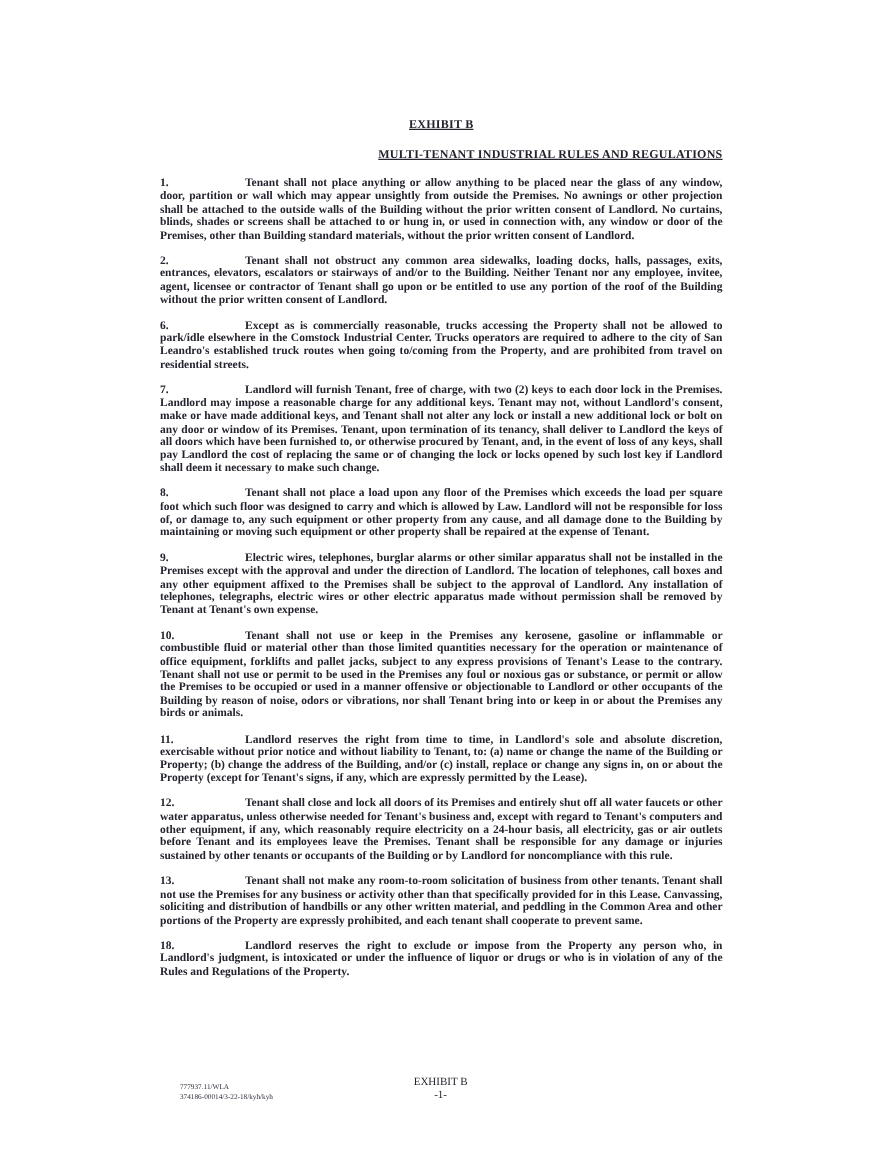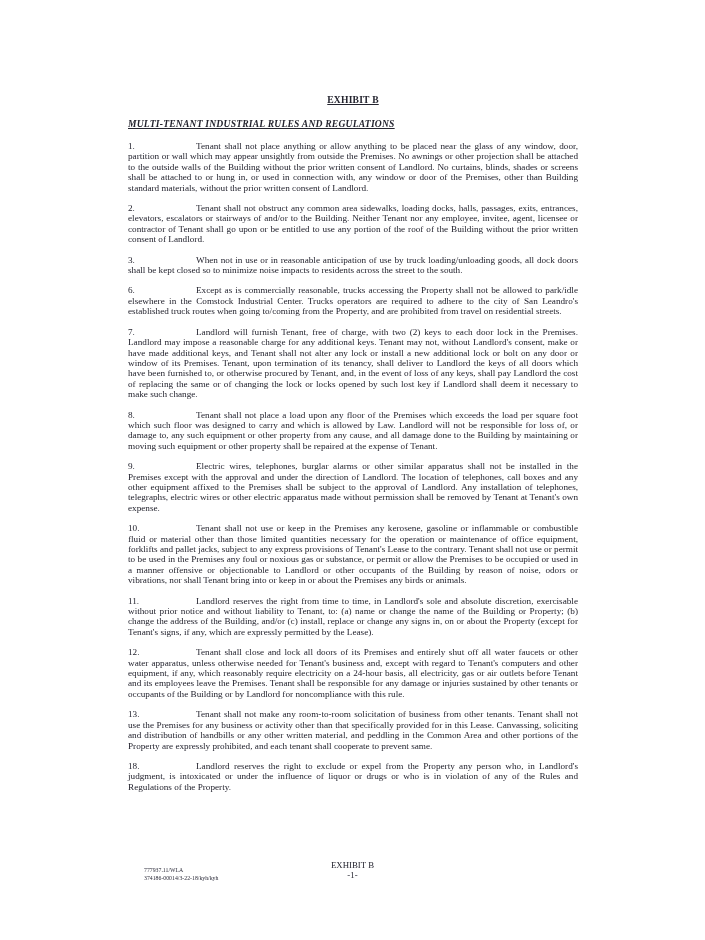--- a/index.html
+++ b/index.html
@@ -25,33 +25,33 @@
   }
   .doc-title {
     text-align: center;
     font-weight: bold;
     font-size: 9.6px;
     letter-spacing: 0.2px;
     text-decoration: underline;
     margin: 0 0 13px 0;
   }
   .doc-subtitle {
-    text-align: left;
+    text-align: right;
     font-weight: bold;
     font-size: 9.6px;
     letter-spacing: 0.2px;
     text-decoration: underline;
     margin: 0 0 12px 0;
-    font-style: italic;
   }
   .para {
     font-size: 9.2px;
     line-height: 10.4px;
     text-align: justify;
     margin: 0 0 10px 0;
+    font-weight: bold;
   }
   .pnum {
     display: inline-block;
     width: 68px;
   }
   .footer-refs {
     position: absolute;
     left: 144px;
     top: 866px;
     font-size: 5.8px;
@@ -71,30 +71,29 @@
 </head>
 <body>
 
 <div class="page">
   <div class="content">
     <div class="doc-title">EXHIBIT B</div>
     <div class="doc-subtitle">MULTI-TENANT INDUSTRIAL RULES AND REGULATIONS</div>
 
     <p class="para"><span class="pnum">1.</span><span>Tenant shall not place anything or allow anything to be placed near the glass of any window, door, partition or wall which may appear unsightly from outside the Premises.  No awnings or other projection shall be attached to the outside walls of the Building without the prior written consent of Landlord.  No curtains, blinds, shades or screens shall be attached to or hung in, or used in connection with, any window or door of the Premises, other than Building standard materials, without the prior written consent of Landlord.</span></p>
     <p class="para"><span class="pnum">2.</span><span>Tenant shall not obstruct any common area sidewalks, loading docks, halls, passages, exits, entrances, elevators, escalators or stairways of and/or to the Building.  Neither Tenant nor any employee, invitee, agent, licensee or contractor of Tenant shall go upon or be entitled to use any portion of the roof of the Building without the prior written consent of Landlord.</span></p>
-    <p class="para"><span class="pnum">3.</span><span>When not in use or in reasonable anticipation of use by truck loading/unloading goods, all dock doors shall be kept closed so to minimize noise impacts to residents across the street to the south.</span></p>
     <p class="para"><span class="pnum">6.</span><span>Except as is commercially reasonable, trucks accessing the Property shall not be allowed to park/idle elsewhere in the Comstock Industrial Center.  Trucks operators are required to adhere to the city of San Leandro's established truck routes when going to/coming from the Property, and are prohibited from travel on residential streets.</span></p>
     <p class="para"><span class="pnum">7.</span><span>Landlord will furnish Tenant, free of charge, with two (2) keys to each door lock in the Premises.  Landlord may impose a reasonable charge for any additional keys.  Tenant may not, without Landlord's consent, make or have made additional keys, and Tenant shall not alter any lock or install a new additional lock or bolt on any door or window of its Premises.  Tenant, upon termination of its tenancy, shall deliver to Landlord the keys of all doors which have been furnished to, or otherwise procured by Tenant, and, in the event of loss of any keys, shall pay Landlord the cost of replacing the same or of changing the lock or locks opened by such lost key if Landlord shall deem it necessary to make such change.</span></p>
     <p class="para"><span class="pnum">8.</span><span>Tenant shall not place a load upon any floor of the Premises which exceeds the load per square foot which such floor was designed to carry and which is allowed by Law.  Landlord will not be responsible for loss of, or damage to, any such equipment or other property from any cause, and all damage done to the Building by maintaining or moving such equipment or other property shall be repaired at the expense of Tenant.</span></p>
     <p class="para"><span class="pnum">9.</span><span>Electric wires, telephones, burglar alarms or other similar apparatus shall not be installed in the Premises except with the approval and under the direction of Landlord.  The location of telephones, call boxes and any other equipment affixed to the Premises shall be subject to the approval of Landlord.   Any installation of telephones, telegraphs, electric wires or other electric apparatus made without permission shall be removed by Tenant at Tenant's own expense.</span></p>
     <p class="para"><span class="pnum">10.</span><span>Tenant shall not use or keep in the Premises any kerosene, gasoline or inflammable or combustible fluid or material other than those limited quantities necessary for the operation or maintenance of office equipment, forklifts and pallet jacks, subject to any express provisions of Tenant's Lease to the contrary.  Tenant shall not use or permit to be used in the Premises any foul or noxious gas or substance, or permit or allow the Premises to be occupied or used in a manner offensive or objectionable to Landlord or other occupants of the Building by reason of noise, odors or vibrations, nor shall Tenant bring into or keep in or about the Premises any birds or animals.</span></p>
     <p class="para"><span class="pnum">11.</span><span>Landlord reserves the right from time to time, in Landlord's sole and absolute discretion, exercisable without prior notice and without liability to Tenant, to:  (a) name or change the name of the Building or Property; (b) change the address of the Building, and/or (c) install, replace or change any signs in, on or about the Property (except for Tenant's signs, if any, which are expressly permitted by the Lease).</span></p>
     <p class="para"><span class="pnum">12.</span><span>Tenant shall close and lock all doors of its Premises and entirely shut off all water faucets or other water apparatus, unless otherwise needed for Tenant's business and, except with regard to Tenant's computers and other equipment, if any, which reasonably require electricity on a 24-hour basis, all electricity, gas or air outlets before Tenant and its employees leave the Premises.  Tenant shall be responsible for any damage or injuries sustained by other tenants or occupants of the Building or by Landlord for noncompliance with this rule.</span></p>
     <p class="para"><span class="pnum">13.</span><span>Tenant shall not make any room-to-room solicitation of business from other tenants.  Tenant shall not use the Premises for any business or activity other than that specifically provided for in this Lease.  Canvassing, soliciting and distribution of handbills or any other written material, and peddling in the Common Area and other portions of the Property are expressly prohibited, and each tenant shall cooperate to prevent same.</span></p>
-    <p class="para"><span class="pnum">18.</span><span>Landlord reserves the right to exclude or expel from the Property any person who, in Landlord's judgment, is intoxicated or under the influence of liquor or drugs or who is in violation of any of the Rules and Regulations of the Property.</span></p>
+    <p class="para"><span class="pnum">18.</span><span>Landlord reserves the right to exclude or impose from the Property any person who, in Landlord's judgment, is intoxicated or under the influence of liquor or drugs or who is in violation of any of the Rules and Regulations of the Property.</span></p>
   </div>
 
   <div class="footer-refs">
     <div>777937.11/WLA</div>
     <div>374186-00014/3-22-18/kyh/kyh</div>
   </div>
   <div class="footer-center">
     <div>EXHIBIT B</div>
     <div>-1-</div>
   </div>

